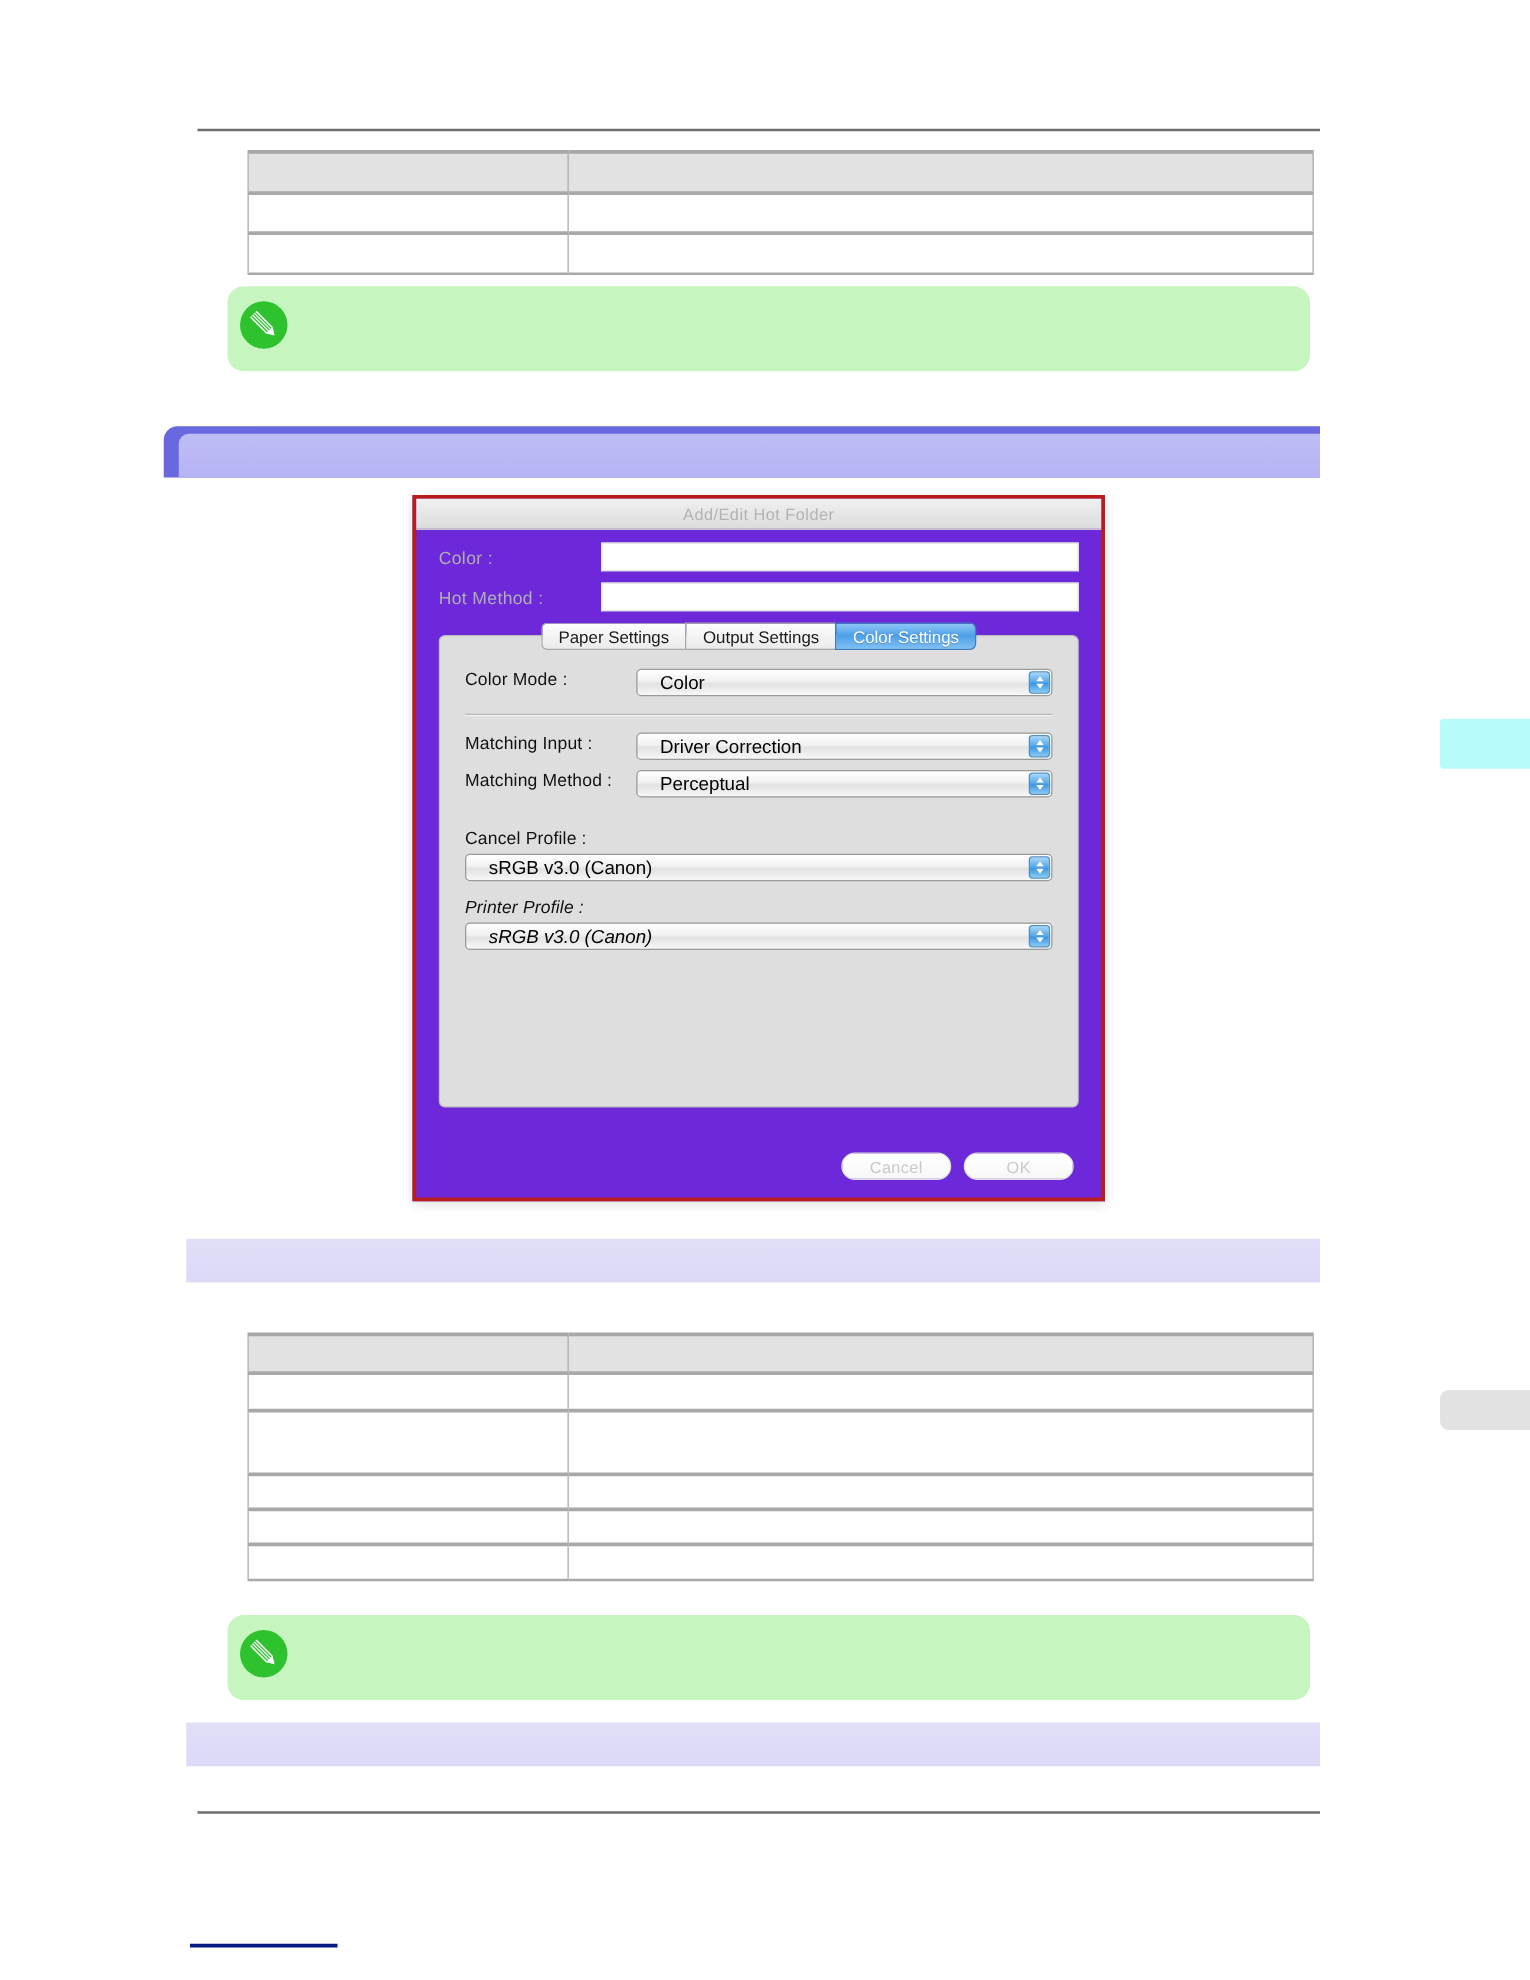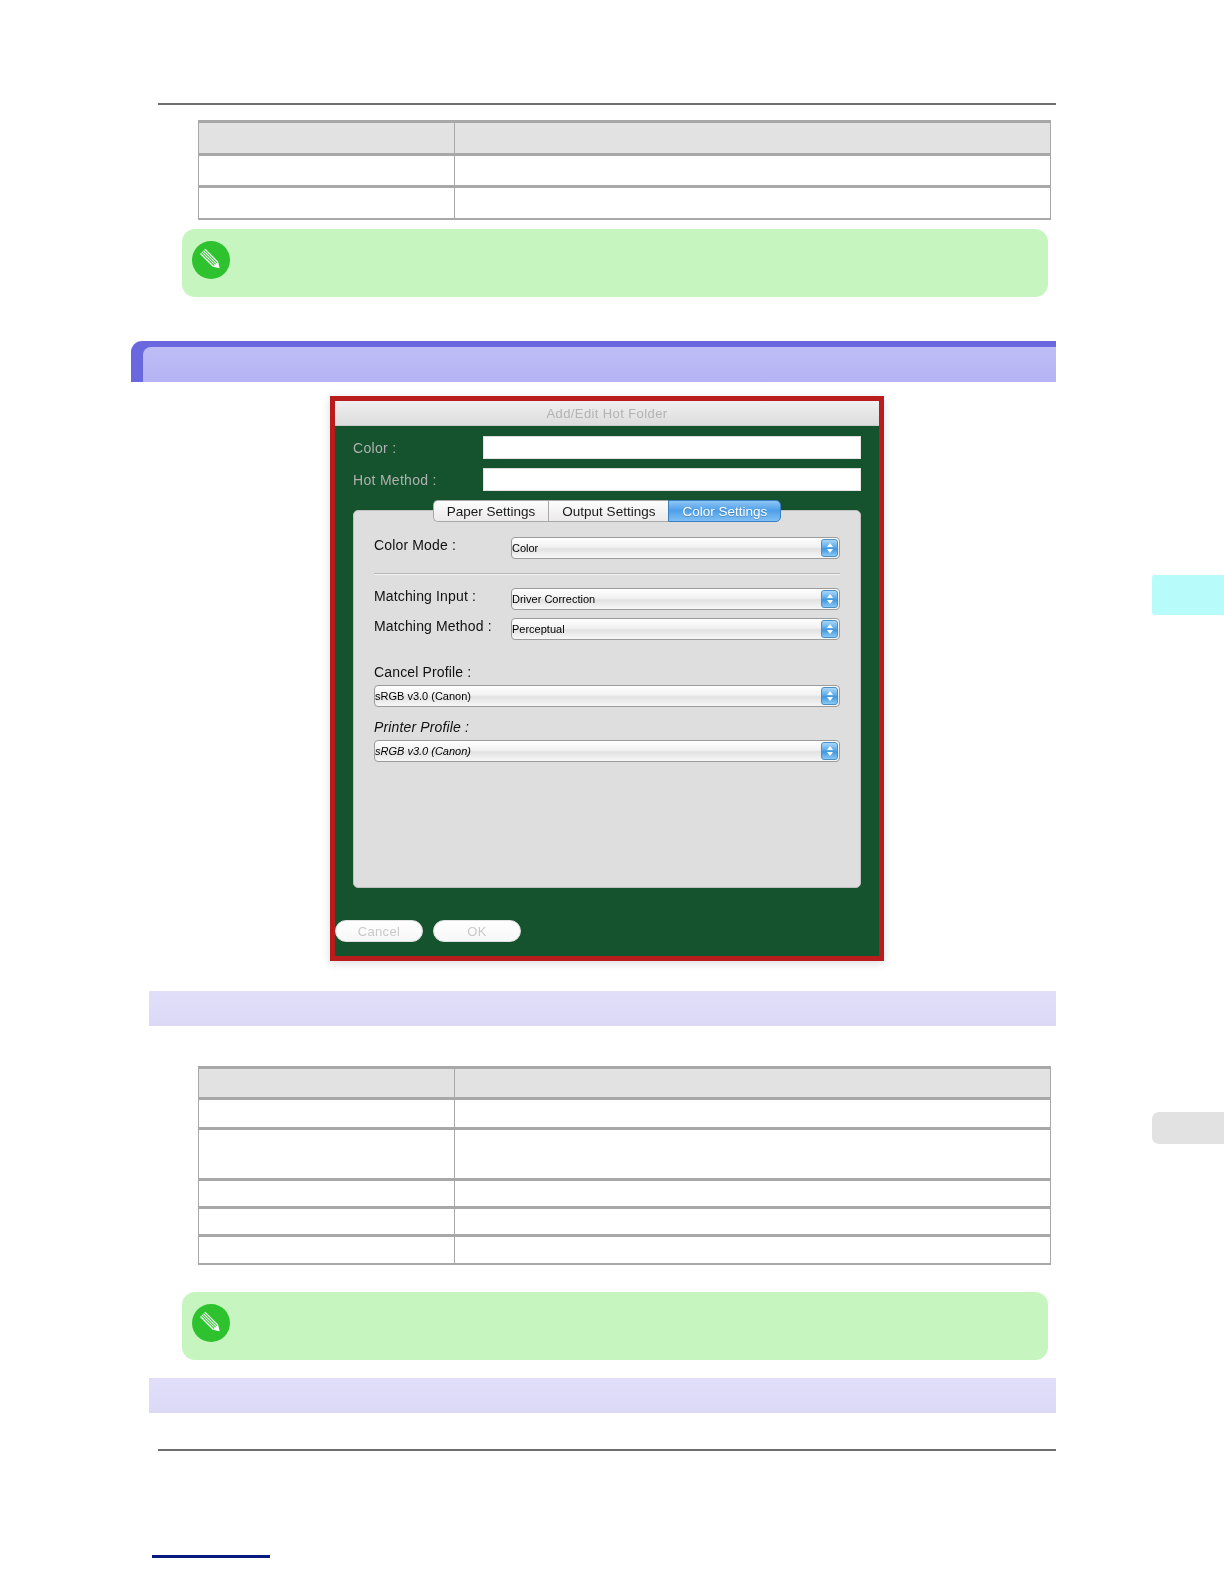--- a/index.html
+++ b/index.html
@@ -87,22 +87,22 @@
     border-radius:8px 0 0 0;
   }
   #bar-section-b { left:149px; top:991px;  width:907px; height:35px; }
   #bar-section-c { left:149px; top:1378px; width:907px; height:35px; }
 
   
   #hot-folder-dialog {
     position:absolute;
     left:330px; top:396px;
     width:554px; height:565px;
-    background:#14532d;
-    border:5px solid #b91c1c;
+    background:#6d28d9;
+    border:3px solid #b91c1c;
     box-shadow:0 2px 9px rgba(0,0,0,.14);
   }
   .dlg-titlebar {
     height:25px;
     background:linear-gradient(180deg,#f0f0f0 0%,#dcdcdc 100%);
     border-bottom:1px solid #c9c9c9;
     display:flex; align-items:center; justify-content:center;
   }
   .dlg-title {
     font-size:13px; color:#b3b3b3; letter-spacing:.4px;
@@ -158,22 +158,22 @@
   }
   .ctl-label.block { width:auto; margin-bottom:5px; display:block; }
 
   
   .popup {
     position:relative; height:22px;
     background:linear-gradient(180deg,#ffffff 0%,#f1f1f1 45%,#e2e2e2 55%,#f7f7f7 100%);
     border:1px solid #9b9b9b;
     border-radius:4px;
     display:flex; align-items:center;
-    padding-left:0;
-    font-size:11px; color:#000;
+    padding-left:18px;
+    font-size:15px; color:#000;
     box-shadow:0 1px 0 rgba(255,255,255,.8) inset;
   }
   .popup.wide  { flex:1; }
   .popup.full  { width:100%; }
   .popup .stepper {
     position:absolute; right:1px; top:1px; bottom:1px;
     width:17px;
     border-radius:3px;
     background:linear-gradient(180deg,#a9d7f7 0%,#5aaaea 45%,#3f97e0 55%,#8ac9f4 100%);
     border:1px solid #4b8fc4;
@@ -191,21 +191,21 @@
   .divider {
     height:1px; background:#b7b7b7;
     margin:14px 0 14px 0;
     box-shadow:0 1px 0 #f1f1f1;
   }
   .gap-lg { height:20px; }
 
   .dlg-footer {
     position:absolute; left:0; right:0; bottom:0;
     height:50px;
-    display:flex; align-items:center; 
+    display:flex; align-items:center; justify-content:flex-end;
     padding-right:22px; gap:10px;
   }
   .aqua-btn {
     min-width:88px; height:22px;
     border:1px solid #e0e0e0;
     border-radius:11px;
     background:linear-gradient(180deg,#ffffff 0%,#f7f7f7 100%);
     color:#c9c9c9;
     font-size:13px;
     display:flex; align-items:center; justify-content:center;

